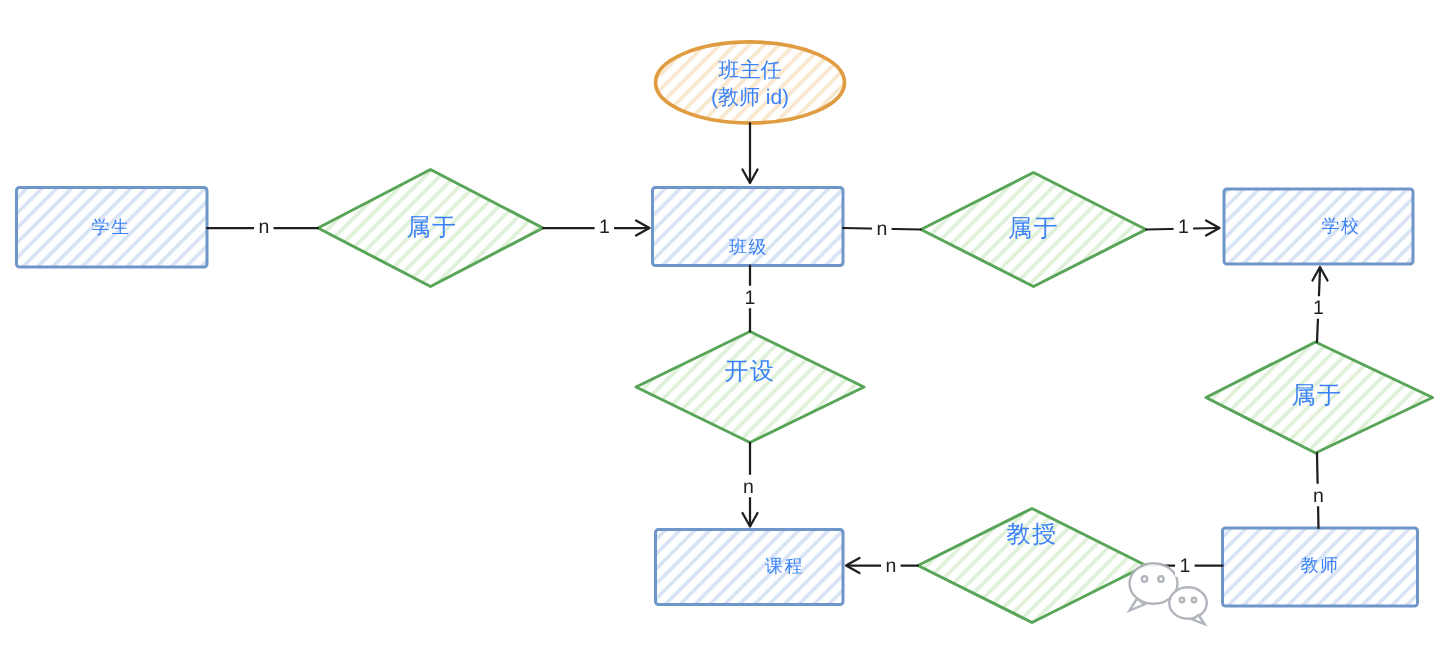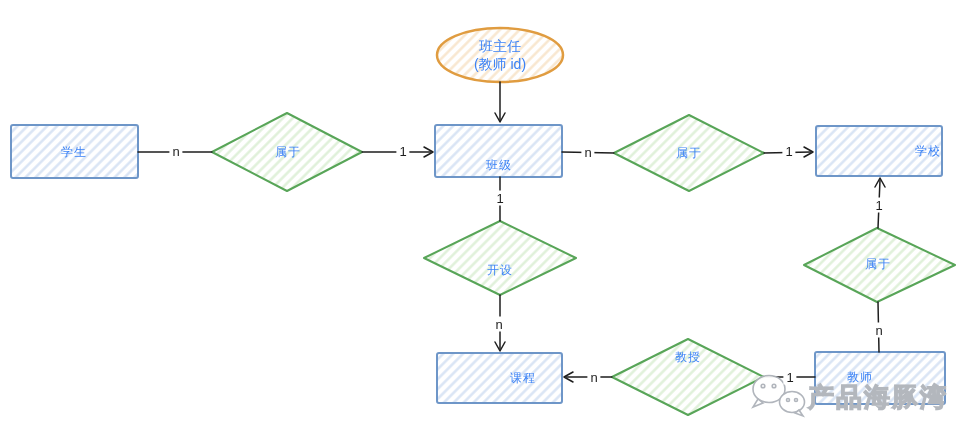--- a/index.html
+++ b/index.html
@@ -6,21 +6,21 @@
   .canvas {
     position:relative; width:964px; height:440px; background:#ffffff;
     font-family:"Liberation Sans","DejaVu Sans",sans-serif; overflow:hidden;
   }
   svg.layer { position:absolute; left:0; top:0; }
   .lbl {
     position:absolute; transform:translate(-50%,-50%);
     color:#3b82f6; white-space:nowrap; text-align:center;
   }
   .entity-lbl { font-size:12px; letter-spacing:1px;text-align:right; }
-  .rel-lbl    { font-size:12px; letter-spacing:1px; }
+  .rel-lbl    { font-size:16px; letter-spacing:1px; }
   .attr-lbl   { font-size:14px; line-height:18px; }
   .card-lbl   {
     font-size:13px; color:#1e1e1e; background:#ffffff;
     padding:1px 3px; line-height:1;
   }
   .watermark-text {
     position:absolute; left:808px; top:397px; transform:translateY(-50%);
     font-size:26px; font-weight:700; letter-spacing:2px;
     color:rgba(255,255,255,0.92);
     -webkit-text-stroke:1.2px #b3b7bd;
@@ -91,41 +91,40 @@
       <circle cx="774" cy="386" r="1.8" fill="none"></circle>
       <ellipse cx="792" cy="402" rx="12.5" ry="10.5"></ellipse>
       <path d="M 799 410 l 4 6 l -8 -3 z"></path>
       <circle cx="788" cy="400" r="1.5" fill="none"></circle>
       <circle cx="796" cy="400" r="1.5" fill="none"></circle>
     </g>
   </svg>
 
   <div class="lbl entity-lbl" style="left:74px;top:152px">学生</div>
   <div class="lbl entity-lbl" style="left:499px;top:165px">班级</div>
-  <div class="lbl entity-lbl" style="left:928px;top:151px">学校</div>
+  <div class="lbl entity-lbl" style="left:894px;top:151px">学校</div>
   <div class="lbl entity-lbl" style="left:523px;top:378px">课程</div>
-  <div class="lbl entity-lbl" style="left:860px;top:377px">教师</div>
+  <div class="lbl entity-lbl" style="left:880px;top:377px">教师</div>
 
   <div class="lbl rel-lbl" style="left:288px;top:152px">属于</div>
   <div class="lbl rel-lbl" style="left:689px;top:153px">属于</div>
-  <div class="lbl rel-lbl" style="left:500px;top:270px">开设</div>
+  <div class="lbl rel-lbl" style="left:500px;top:248px">开设</div>
   <div class="lbl rel-lbl" style="left:688px;top:357px">教授</div>
   <div class="lbl rel-lbl" style="left:878px;top:264px">属于</div>
 
   <div class="lbl attr-lbl" style="left:500px;top:55px">
     <div>班主任</div>
     <div>(教师 id)</div>
   </div>
 
   <div class="lbl card-lbl" style="left:176px;top:151px">n</div>
   <div class="lbl card-lbl" style="left:403px;top:151px">1</div>
   <div class="lbl card-lbl" style="left:588px;top:152px">n</div>
   <div class="lbl card-lbl" style="left:789px;top:151px">1</div>
   <div class="lbl card-lbl" style="left:500px;top:198px">1</div>
   <div class="lbl card-lbl" style="left:499px;top:324px">n</div>
   <div class="lbl card-lbl" style="left:594px;top:377px">n</div>
   <div class="lbl card-lbl" style="left:790px;top:377px">1</div>
   <div class="lbl card-lbl" style="left:879px;top:330px">n</div>
   <div class="lbl card-lbl" style="left:879px;top:205px">1</div>
 
-  <div class="watermark-text">产品海豚湾</div>
 
 </div>
 
 </body></html>

